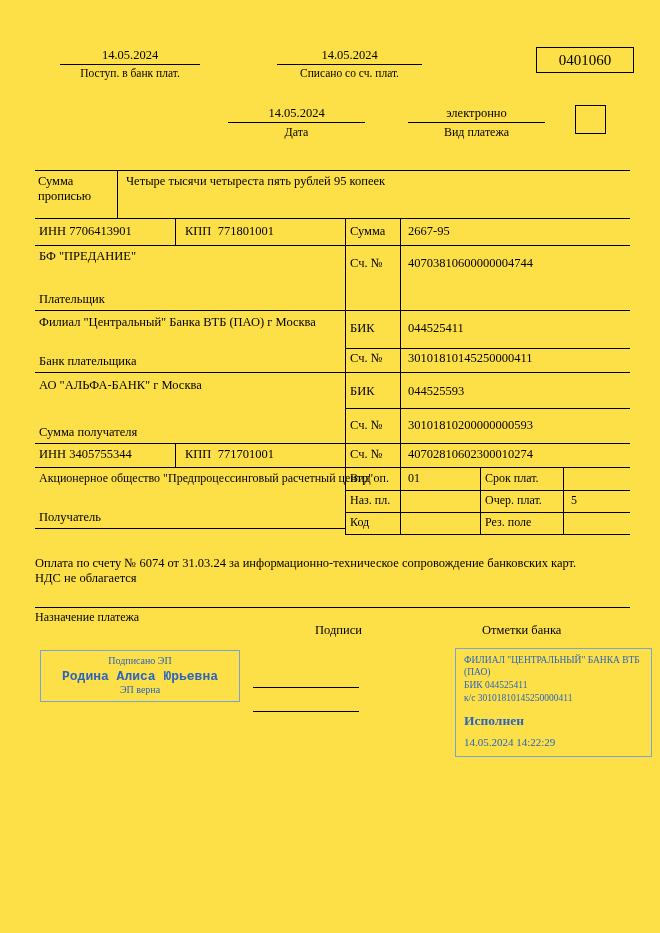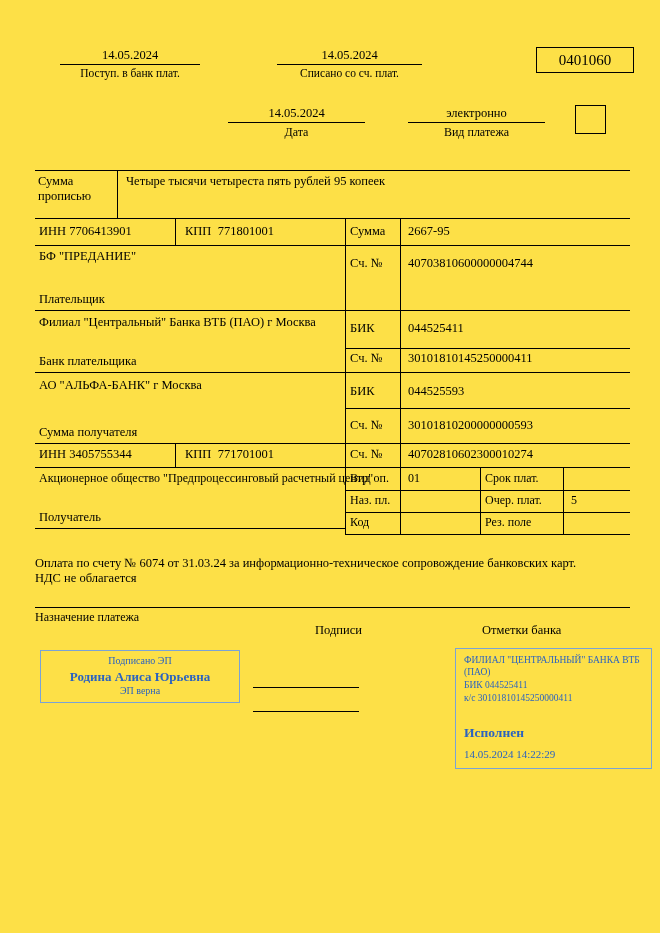--- a/index.html
+++ b/index.html
@@ -13,25 +13,25 @@
   .ufield .val{border-bottom:1px solid #000;padding-bottom:1px;font-size:12.5px;}
   .ufield .lab{font-size:11.5px;padding-top:2px;}
   .codebox{position:absolute;border:1px solid #000;display:flex;align-items:center;justify-content:center;font-size:15px;}
   .title{position:absolute;font-weight:bold;font-size:13px;}
   .amount-block{position:absolute;left:35px;top:170px;width:595px;height:48px;border-top:1px solid #000;display:flex;box-sizing:border-box;}
   .amount-label{width:83px;border-right:1px solid #000;padding:3px 2px 0 3px;line-height:15px;box-sizing:border-box;}
   .amount-value{flex:1;padding:3px 0 0 8px;}
   .table{position:absolute;left:35px;top:218px;width:595px;height:317px;}
   .stamp-sig{position:absolute;left:40px;top:650px;width:200px;border:1px solid #7aa3d6;color:#2b63c0;text-align:center;padding:4px 2px 6px;box-sizing:border-box;}
   .stamp-sig .s1{font-size:10px;}
-  .stamp-sig .s2{font-size:13px;font-weight:bold;margin-top:3px;}
+  .stamp-sig .s2{font-size:13px;font-weight:bold;margin-top:3px;font-family:Liberation Mono, monospace;}
   .stamp-sig .s3{font-size:10px;}
   .stamp-bank{position:absolute;left:455px;top:648px;width:197px;border:1px solid #7aa3d6;color:#2b63c0;padding:5px 8px 8px;box-sizing:border-box;}
   .stamp-bank .b1{font-size:9.5px;line-height:12px;}
-  .stamp-bank .status{font-size:13.5px;font-weight:bold;margin-top:21px;}
+  .stamp-bank .status{font-size:13.5px;font-weight:bold;margin-top:9px;}
   .stamp-bank .dt{font-size:11px;margin-top:7px;}
 </style>
 </head>
 <body>
 
 <div class="page">
 
   <div class="ufield" style="left:60px;top:48px;width:140px">
     <div class="val">14.05.2024</div>
     <div class="lab">Поступ. в банк плат.</div>

